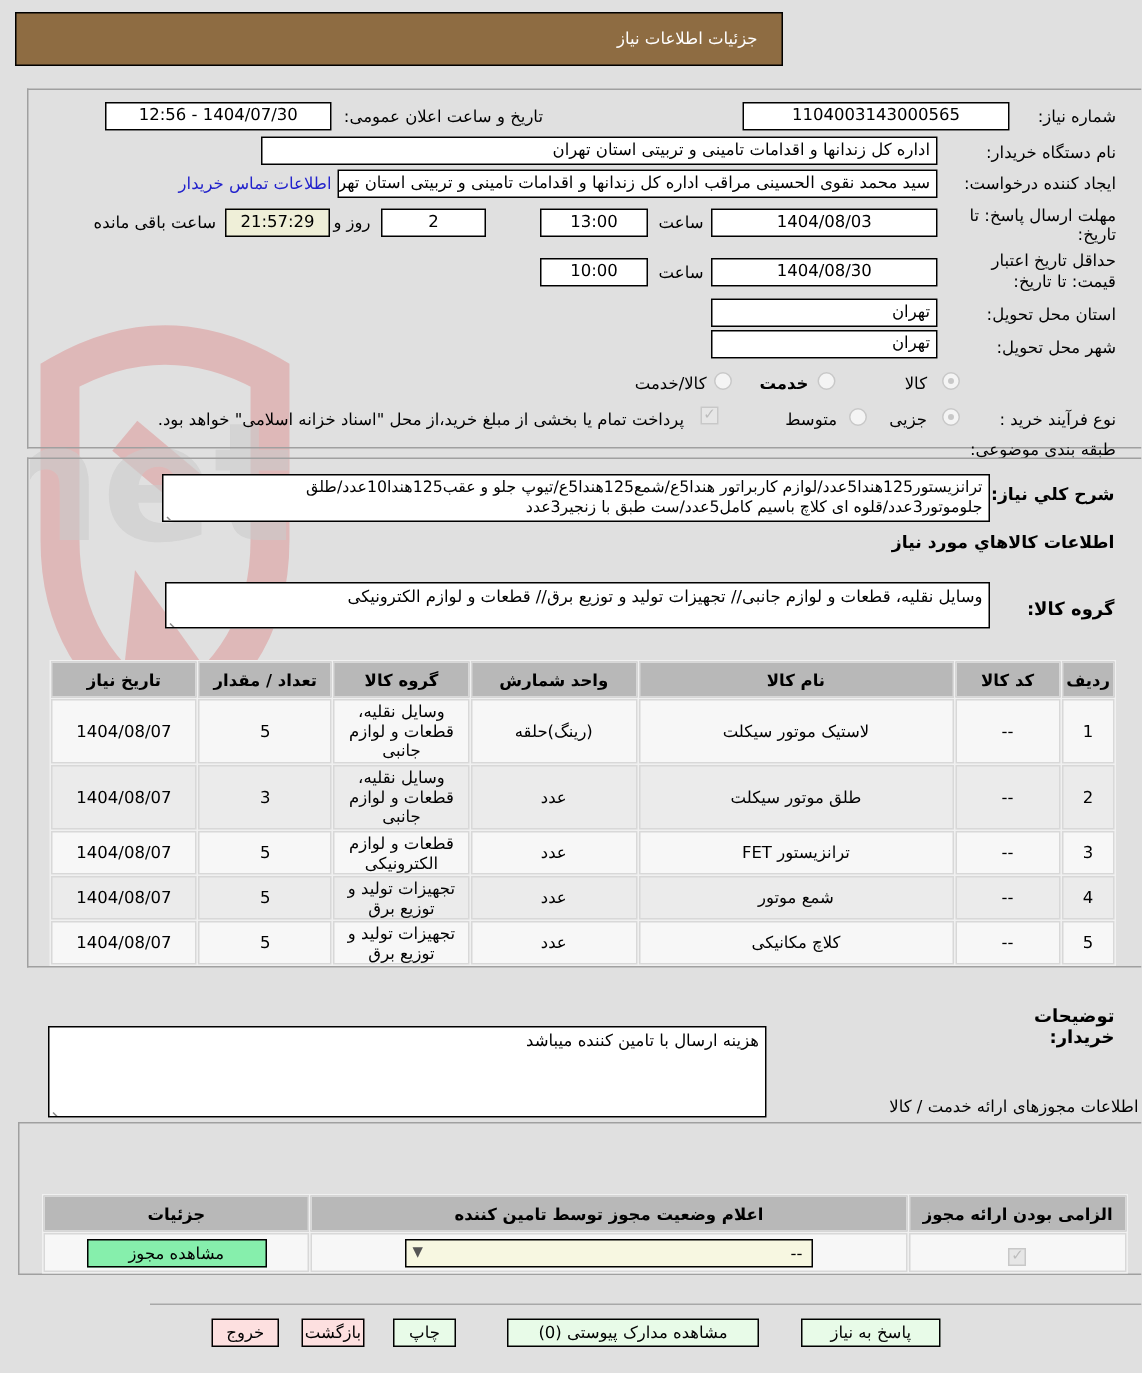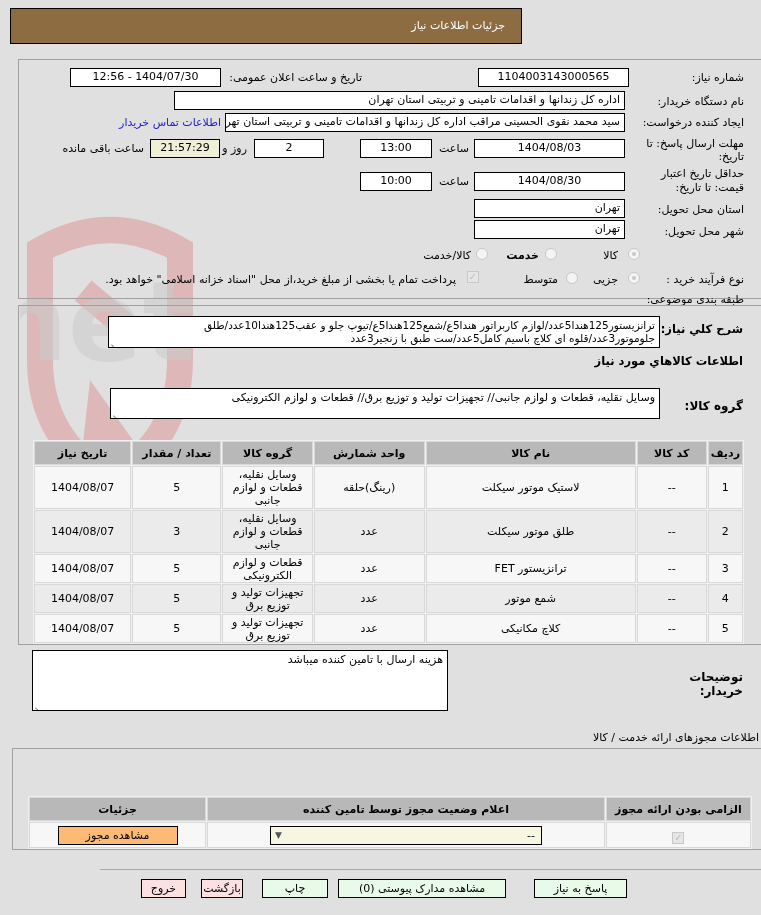--- a/index.html
+++ b/index.html
@@ -29,21 +29,21 @@
   table.items { position: absolute; border-collapse: separate; border-spacing: 1px; background: #f0f0f0; direction: rtl; }
   table.items th { background: #b8b8b8; font-size: 11px; font-weight: bold; height: 24px; border: 1px solid #d8d8d8; }
   table.items td { background: #f7f7f7; font-size: 11px; text-align: center; border: 1px solid #d8d8d8; line-height: 13px; }
   table.items tr.alt td { background: #ebebeb; }
 
   .watermark { position: absolute; left: 20px; top: 210px; width: 740px; height: 400px; pointer-events: none; opacity: 0.55; }
 
   .btn { position: absolute; height: 19px; border: 1px solid #000; font-size: 11px; text-align: center; line-height: 17px; cursor: pointer; white-space: nowrap; }
   .btn.green { background: #e8fbe8; }
   .btn.red { background: #fde0e0; }
-  .btn.yellow { background: #fdba74; }
+  .btn.yellow { background: #86efac; }
 
   .select { position: absolute; background: #f7f7e1; border: 1px solid #000; height: 19px; font-size: 11px; }
   .select .val { position: absolute; right: 6px; top: 2px; }
   .select .arrow { position: absolute; left: 4px; top: 2px; font-size: 9px; color: #555; }
 
   .hr { position: absolute; height: 2px; background: #a8a8a8; }
 </style>
 </head>
 <body>
 
@@ -54,21 +54,21 @@
 <svg class="watermark" viewBox="0 0 740 400">
   <path d="M20 40 Q90 0 160 40 L160 150 Q160 230 90 270 Q20 230 20 150 Z" fill="none" stroke="#d99" stroke-width="26"></path>
   <rect x="55" y="90" width="70" height="26" fill="#d99" transform="rotate(40 90 103)"></rect>
   <path d="M70 170 L120 240 L60 260 Z" fill="#d99"></path>
   <text x="175" y="150" font-family="DejaVu Sans, sans-serif" font-size="110" font-weight="bold" fill="#bbb" opacity="0.6">AriaTender.net</text>
 </svg>
 
 <div class="panel" style="left:18px; top:59px; width:743px; height:240px;"></div>
 
 <div class="lbl" style="right:17px; top:71px;">شماره نیاز:</div>
-<div class="box" style="left:478px; top:68px; width:151px;">1104003143000565</div>
+<div class="box" style="left:495px; top:68px; width:178px;">1104003143000565</div>
 <div class="lbl" style="right:399px; top:71px;">تاریخ و ساعت اعلان عمومی:</div>
 <div class="box" style="left:70px; top:68px; width:151px;">1404/07/30 - 12:56</div>
 
 <div class="lbl" style="right:17px; top:95px;">نام دستگاه خریدار:</div>
 <div class="box right" style="left:174px; top:91px; width:451px;">اداره کل زندانها و اقدامات تامینی و تربیتی استان تهران</div>
 
 <div class="lbl" style="right:17px; top:116px;">ایجاد کننده درخواست:</div>
 <div class="box right" style="left:225px; top:113px; width:400px;">سید محمد نقوی الحسینی مراقب  اداره کل زندانها و اقدامات تامینی و تربیتی استان تهران</div>
 <div class="link" style="right:540px; top:116px;">اطلاعات تماس خریدار</div>
 
@@ -180,21 +180,21 @@
       <td>عدد</td>
       <td>تجهیزات تولید و توزیع برق</td>
       <td>5</td>
       <td>1404/08/07</td>
     </tr>
   </tbody>
 </table>
 
 <div class="lbl bold" style="right:18px; top:670px; font-size:12px;">توضیحات</div>
 <div class="lbl bold" style="right:18px; top:684px; font-size:12px;">خریدار:</div>
-<div class="textarea" style="left:32px; top:650px; width:416px; height:61px;">
+<div class="textarea" style="left:32px; top:684px; width:479px; height:61px;">
   <div>هزینه ارسال با تامین کننده میباشد</div>
   <span class="resize"></span>
 </div>
 
 <div class="lbl" style="right:2px; top:731px;">اطلاعات مجوزهای ارائه خدمت / کالا</div>
 <div class="panel" style="left:12px; top:748px; width:749px; height:102px;"></div>
 <table class="items" style="left:28px; top:796px; width:724px;">
   <thead>
     <tr>
       <th style="width:100px;">الزامی بودن ارائه مجوز</th>
@@ -216,15 +216,15 @@
       <td>
         <div class="btn yellow" style="position:relative; display:inline-block; width:120px;">مشاهده مجوز</div>
       </td>
     </tr>
   </tbody>
 </table>
 
 <div class="hr" style="left:100px; right:0; top:869px; height:1px;"></div>
 <div class="btn green" style="left:534px; top:879px; width:93px;">پاسخ به نیاز</div>
 <div class="btn green" style="left:338px; top:879px; width:168px;">مشاهده مدارک پیوستی (0)</div>
-<div class="btn green" style="left:262px; top:879px; width:66px;">چاپ</div>
+<div class="btn green" style="left:262px; top:879px; width:42px;">چاپ</div>
 <div class="btn red" style="left:201px; top:879px; width:42px;">بازگشت</div>
 <div class="btn red" style="left:141px; top:879px; width:45px;">خروج</div>
 
 </body></html>

